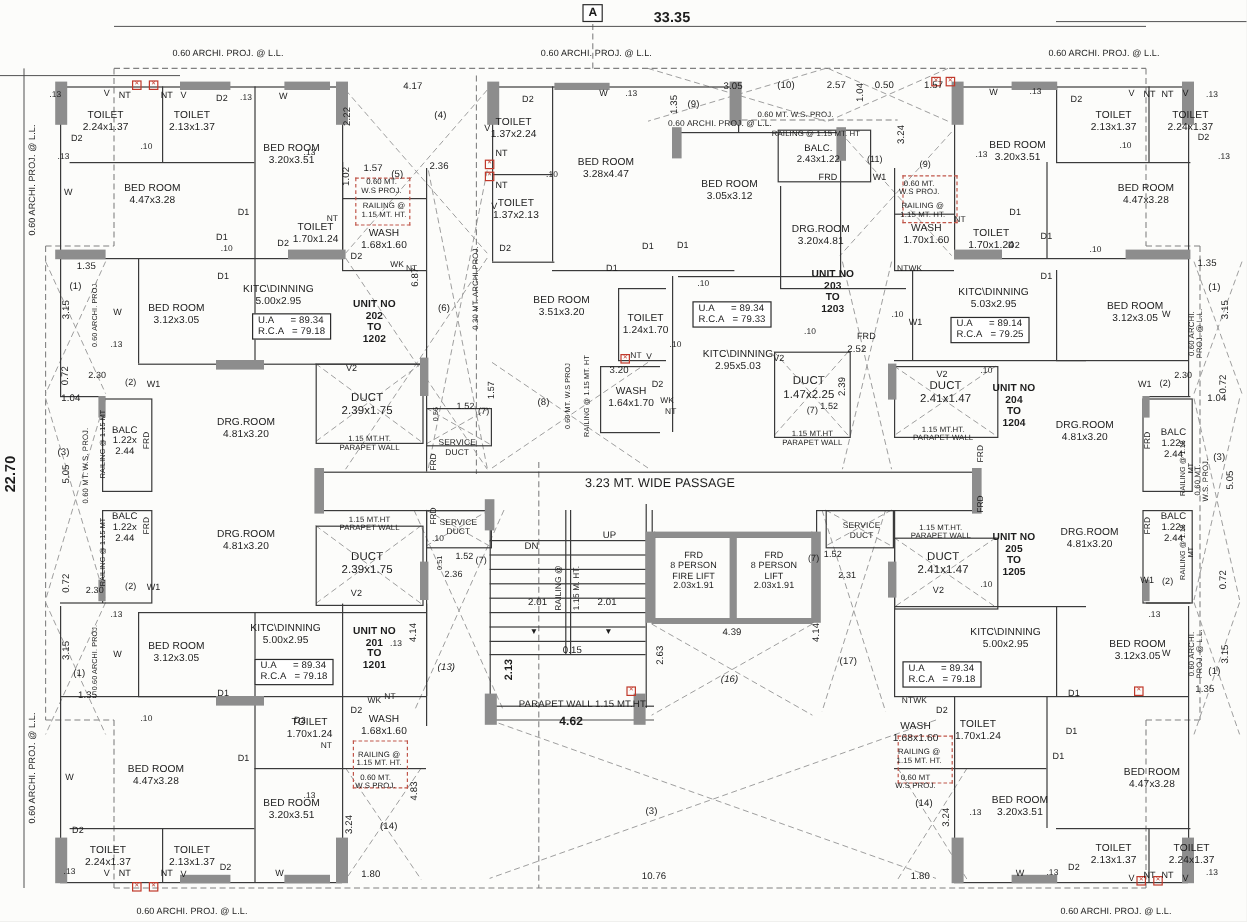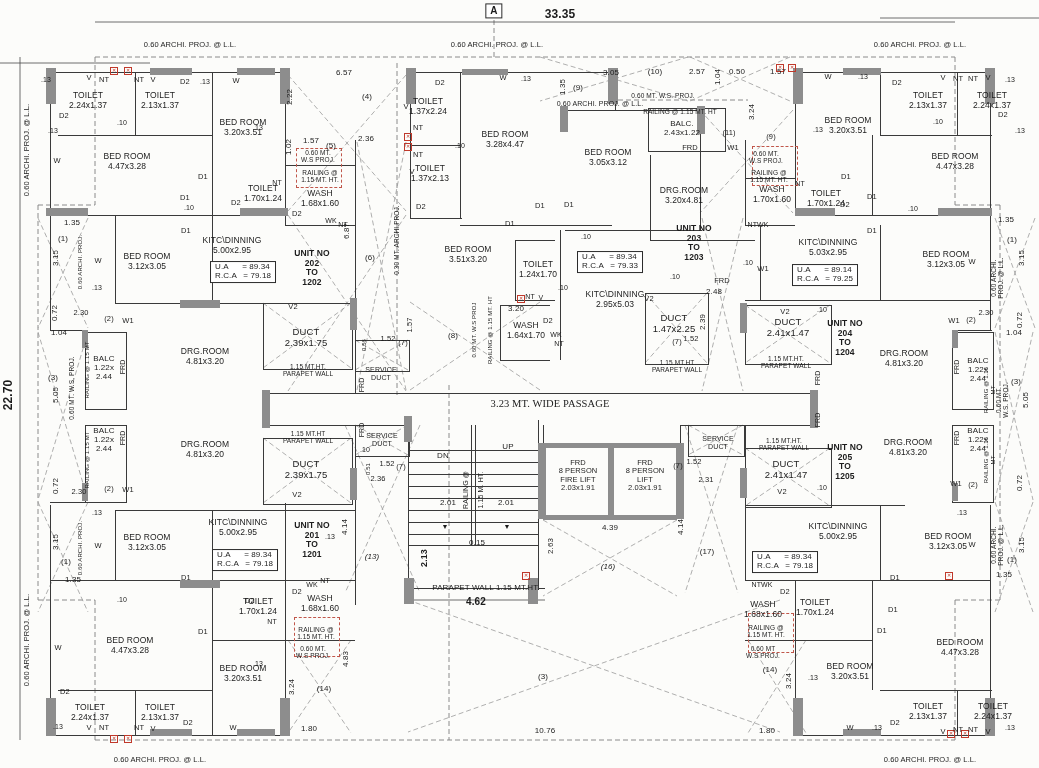--- a/index.html
+++ b/index.html
@@ -398,21 +398,21 @@
 3.12x3.05</div>
       <div class="lb" style="left: 788px; top: 328px; font-size: 9.5px; transform: translate(-50%, -50%);">DUCT
 2.41x1.47</div>
       <div class="lb" style="left: 786px; top: 362px; font-size: 6.5px; transform: translate(-50%, -50%);">1.15 MT.HT.
 PARAPET WALL</div>
       <div class="lb" style="left: 904px; top: 359px; font-size: 8.5px; transform: translate(-50%, -50%);">DRG.ROOM
 4.81x3.20</div>
       <div class="lb" style="left: 978px; top: 370px; font-size: 8px; transform: translate(-50%, -50%);">BALC
 1.22x
 2.44</div>
-      <div class="lb" style="left: 550px; top: 404px; font-size: 10.5px; transform: translate(-50%, -50%); font-family: Liberation Serif, serif;">3.23 MT. WIDE PASSAGE</div>
+      <div class="lb" style="left: 550px; top: 404px; font-size: 10.5px; transform: translate(-50%, -50%);">3.23 MT. WIDE PASSAGE</div>
       <div class="lb" style="left: 205px; top: 450px; font-size: 8.5px; transform: translate(-50%, -50%);">DRG.ROOM
 4.81x3.20</div>
       <div class="lb" style="left: 306px; top: 470px; font-size: 9.5px; transform: translate(-50%, -50%);">DUCT
 2.39x1.75</div>
       <div class="lb" style="left: 308px; top: 437px; font-size: 6.5px; transform: translate(-50%, -50%);">1.15 MT.HT
 PARAPET WALL</div>
       <div class="lb" style="left: 382px; top: 440px; font-size: 7px; transform: translate(-50%, -50%);">SERVICE
 DUCT</div>
       <div class="lb" style="left: 718px; top: 443px; font-size: 7px; transform: translate(-50%, -50%);">SERVICE
 DUCT</div>
@@ -501,41 +501,41 @@
 W.S PROJ.</div>
       <div class="lb" style="left: 397px; top: 240px; font-size: 6.5px; transform: translate(-50%, -50%) rotate(-90deg);">0.30 MT. ARCHI.PROJ.</div>
       <div class="lb" style="left: 87px; top: 370px; font-size: 6px; transform: translate(-50%, -50%) rotate(-90deg);">RAILING @ 1.15 MT</div>
       <div class="lb" style="left: 72px; top: 388px; font-size: 6.5px; transform: translate(-50%, -50%) rotate(-90deg);">0.60 MT. W.S. PROJ.</div>
       <div class="lb" style="left: 87px; top: 460px; font-size: 6px; transform: translate(-50%, -50%) rotate(-90deg);">RAILING @ 1.15 MT</div>
       <div class="lb" style="left: 990px; top: 390px; font-size: 6px; transform: translate(-50%, -50%) rotate(-90deg);">RAILING @ 1.15 MT</div>
       <div class="lb" style="left: 1002px; top: 400px; font-size: 6.5px; transform: translate(-50%, -50%) rotate(-90deg);">0.60 MT. W.S. PROJ.</div>
       <div class="lb" style="left: 990px; top: 460px; font-size: 6px; transform: translate(-50%, -50%) rotate(-90deg);">RAILING @ 1.15 MT</div>
       <div class="lb" style="left: 474px; top: 330px; font-size: 6px; transform: translate(-50%, -50%) rotate(-90deg);">0.60 MT. W.S PROJ</div>
       <div class="lb" style="left: 490px; top: 330px; font-size: 6px; transform: translate(-50%, -50%) rotate(-90deg);">RAILING @ 1.15 MT. HT</div>
-      <div class="lb" style="left: 344px; top: 73px; font-size: 8px; transform: translate(-50%, -50%);">6.57</div>
+      <div class="lb" style="left: 344px; top: 73px; font-size: 8px; transform: translate(-50%, -50%);">4.17</div>
       <div class="lb" style="left: 367px; top: 97px; font-size: 8px; transform: translate(-50%, -50%);">(4)</div>
       <div class="lb" style="left: 366px; top: 139px; font-size: 8px; transform: translate(-50%, -50%);">2.36</div>
       <div class="lb" style="left: 290px; top: 97px; font-size: 8px; transform: translate(-50%, -50%) rotate(-90deg);">2.22</div>
       <div class="lb" style="left: 289px; top: 147px; font-size: 8px; transform: translate(-50%, -50%) rotate(-90deg);">1.02</div>
       <div class="lb" style="left: 311px; top: 141px; font-size: 8px; transform: translate(-50%, -50%);">1.57</div>
       <div class="lb" style="left: 331px; top: 146px; font-size: 8px; transform: translate(-50%, -50%);">(5)</div>
       <div class="lb" style="left: 347px; top: 231px; font-size: 8px; transform: translate(-50%, -50%) rotate(-90deg);">6.87</div>
       <div class="lb" style="left: 370px; top: 258px; font-size: 8px; transform: translate(-50%, -50%);">(6)</div>
       <div class="lb" style="left: 563px; top: 87px; font-size: 8px; transform: translate(-50%, -50%) rotate(-90deg);">1.35</div>
       <div class="lb" style="left: 578px; top: 88px; font-size: 8px; transform: translate(-50%, -50%);">(9)</div>
       <div class="lb" style="left: 611px; top: 73px; font-size: 8px; transform: translate(-50%, -50%);">3.05</div>
       <div class="lb" style="left: 655px; top: 72px; font-size: 8px; transform: translate(-50%, -50%);">(10)</div>
       <div class="lb" style="left: 697px; top: 72px; font-size: 8px; transform: translate(-50%, -50%);">2.57</div>
       <div class="lb" style="left: 718px; top: 77px; font-size: 8px; transform: translate(-50%, -50%) rotate(-90deg);">1.04</div>
       <div class="lb" style="left: 737px; top: 72px; font-size: 8px; transform: translate(-50%, -50%);">0.50</div>
       <div class="lb" style="left: 778px; top: 72px; font-size: 8px; transform: translate(-50%, -50%);">1.57</div>
       <div class="lb" style="left: 729px; top: 133px; font-size: 7.5px; transform: translate(-50%, -50%);">(11)</div>
       <div class="lb" style="left: 752px; top: 112px; font-size: 8px; transform: translate(-50%, -50%) rotate(-90deg);">3.24</div>
       <div class="lb" style="left: 771px; top: 137px; font-size: 7.5px; transform: translate(-50%, -50%);">(9)</div>
-      <div class="lb" style="left: 714px; top: 292px; font-size: 8px; transform: translate(-50%, -50%);">2.48</div>
+      <div class="lb" style="left: 714px; top: 292px; font-size: 8px; transform: translate(-50%, -50%);">2.52</div>
       <div class="lb" style="left: 703px; top: 322px; font-size: 8px; transform: translate(-50%, -50%) rotate(-90deg);">2.39</div>
       <div class="lb" style="left: 72px; top: 223px; font-size: 8px; transform: translate(-50%, -50%);">1.35</div>
       <div class="lb" style="left: 63px; top: 239px; font-size: 8px; transform: translate(-50%, -50%);">(1)</div>
       <div class="lb" style="left: 56px; top: 258px; font-size: 8px; transform: translate(-50%, -50%) rotate(-90deg);">3.15</div>
       <div class="lb" style="left: 55px; top: 313px; font-size: 8px; transform: translate(-50%, -50%) rotate(-90deg);">0.72</div>
       <div class="lb" style="left: 81px; top: 313px; font-size: 7.5px; transform: translate(-50%, -50%);">2.30</div>
       <div class="lb" style="left: 109px; top: 319px; font-size: 7.5px; transform: translate(-50%, -50%);">(2)</div>
       <div class="lb" style="left: 128px; top: 321px; font-size: 7.5px; transform: translate(-50%, -50%);">W1</div>
       <div class="lb" style="left: 59px; top: 333px; font-size: 8px; transform: translate(-50%, -50%);">1.04</div>
       <div class="lb" style="left: 56px; top: 395px; font-size: 8px; transform: translate(-50%, -50%) rotate(-90deg);">5.05</div>

